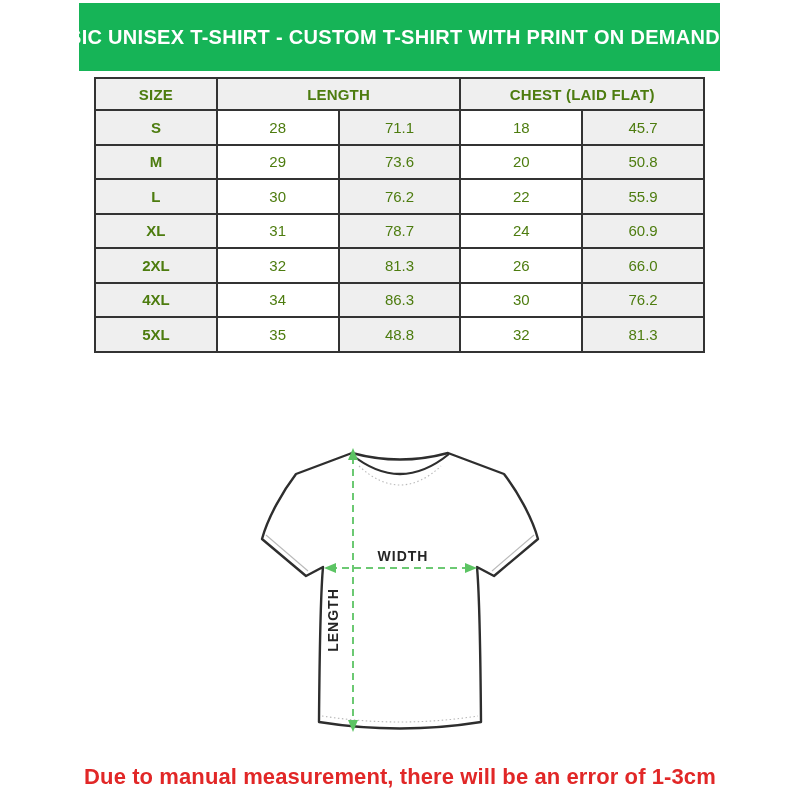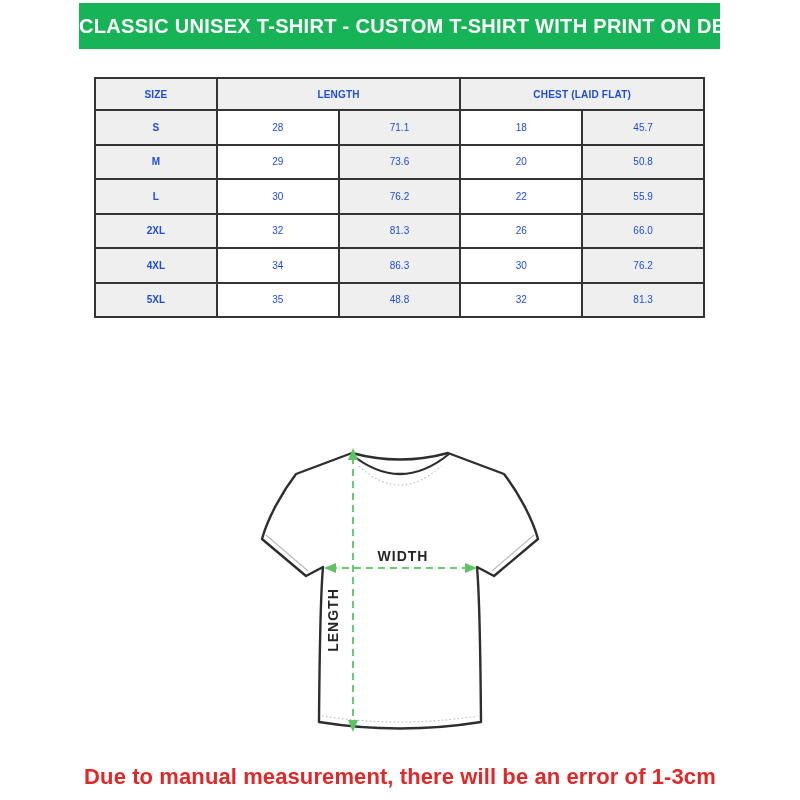--- a/index.html
+++ b/index.html
@@ -10,25 +10,25 @@
     width: 800px;
     height: 800px;
     background: #ffffff;
     overflow: hidden;
   }
 
   
   .banner {
     position: absolute;
     left: 79px; top: 3px;
-    width: 641px; height: 46px;
+    width: 641px; height: 68px;
     background: #16b457;
     display: flex;
     align-items: center;
-    justify-content: flex-start;
+    justify-content: flex-end;
   }
   .banner-title {
     color: #ffffff;
     font-size: 20px;
     font-weight: 700;
     letter-spacing: 0.3px;
     white-space: nowrap;
   }
 
   
@@ -41,22 +41,22 @@
     table-layout: fixed;
     width: 611px;
     border: 2px solid #333333;
   }
   table.size-chart col { width: 20%; }
   table.size-chart th,
   table.size-chart td {
     border: 2px solid #333333;
     text-align: center;
     vertical-align: middle;
-    font-size: 10px;
-    color: #1d4ed8;
+    font-size: 15px;
+    color: #4d7c0f;
     padding: 0;
   }
   table.size-chart thead th {
     height: 32px;
     background: #efefef;
     font-weight: 700;
     letter-spacing: 0.2px;
   }
   table.size-chart tbody td { height: 34.5px; font-weight: 400; }
   td.c-size { background: #efefef; font-weight: 700 !important; }
@@ -122,20 +122,27 @@
           <td class="c-cm">73.6</td>
           <td class="c-in">20</td>
           <td class="c-cm">50.8</td>
         </tr>
         <tr>
           <td class="c-size">L</td>
           <td class="c-in">30</td>
           <td class="c-cm">76.2</td>
           <td class="c-in">22</td>
           <td class="c-cm">55.9</td>
+        </tr>
+        <tr>
+          <td class="c-size">XL</td>
+          <td class="c-in">31</td>
+          <td class="c-cm">78.7</td>
+          <td class="c-in">24</td>
+          <td class="c-cm">60.9</td>
         </tr>
         <tr>
           <td class="c-size">2XL</td>
           <td class="c-in">32</td>
           <td class="c-cm">81.3</td>
           <td class="c-in">26</td>
           <td class="c-cm">66.0</td>
         </tr>
         <tr>
           <td class="c-size">4XL</td>

